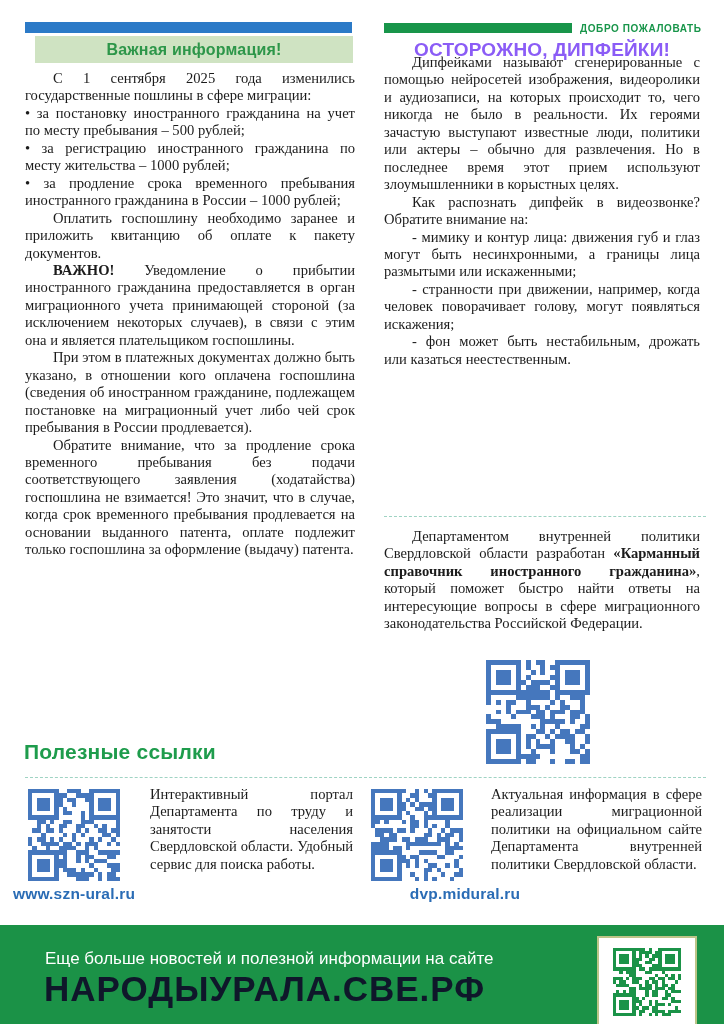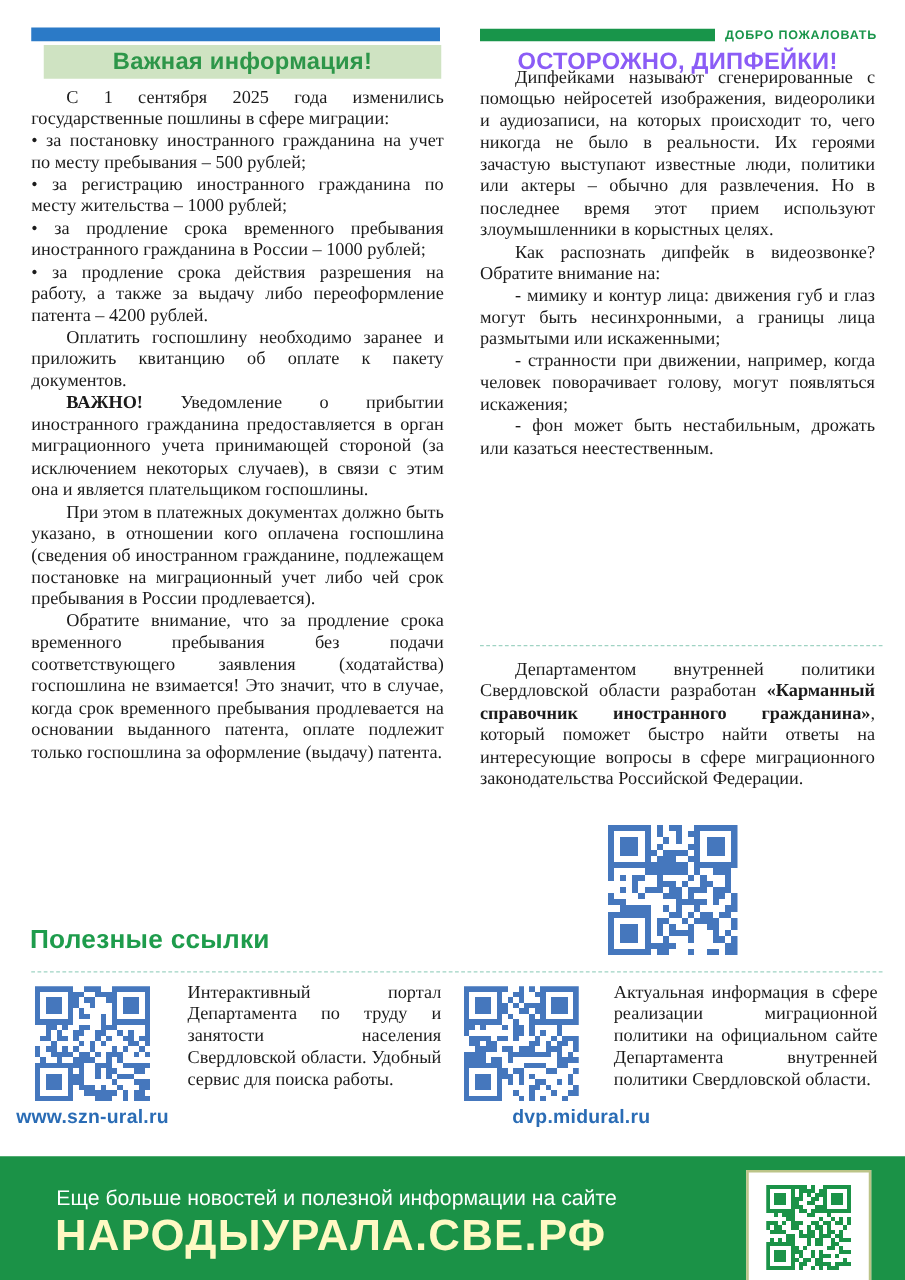--- a/index.html
+++ b/index.html
@@ -7,21 +7,21 @@
         font-family:"Liberation Serif", serif;color:#1b1b1b;padding-left:36px;}
   
   .bar-blue{position:absolute;left:25px;top:22px;width:327px;height:11px;background:#2b7ac7;}
   .green-bar-row{position:absolute;left:384px;top:22px;width:316px;height:12px;
                  display:flex;align-items:center;gap:8px;}
   .bar-green{flex:0 0 188px;height:10px;background:#18954a;}
   .welcome-label{font-family:"Liberation Sans",sans-serif;font-weight:700;font-size:10px;
                  color:#18954a;letter-spacing:.6px;white-space:nowrap;}
   .important-box{position:absolute;left:35px;top:36px;width:318px;height:27px;background:#cfe3c2;
                  display:flex;align-items:center;justify-content:center;}
-  .important-box span{font-family:"Liberation Sans",sans-serif;font-weight:800;font-size:19px;
+  .important-box span{font-family:"Liberation Sans",sans-serif;font-weight:800;font-size:16px;
                  color:#2d9649;letter-spacing:.2px;}
   .red-title{position:absolute;left:384px;top:39px;width:316px;text-align:center;
              font-family:"Liberation Sans",sans-serif;font-weight:800;font-size:19px;
              color:#8b5cf6;letter-spacing:.2px;}
   
   .left-body{position:absolute;left:25px;top:70px;width:330px;}
   .right-body{position:absolute;left:384px;top:54px;width:316px;}
   .handbook{position:absolute;left:384px;top:528px;width:316px;}
   p.bp{margin:0;font-size:14.6px;line-height:17.45px;text-align:justify;}
   p.indent{text-indent:28px;}
@@ -40,21 +40,21 @@
               font-size:15.5px;color:#2a6cb5;text-align:center;letter-spacing:.2px;}
   .cap1{left:6px;top:885px;width:136px;}
   .cap2{left:354px;top:885px;width:126px;margin-left:48px;}
   .link-text1{position:absolute;left:150px;top:786px;width:203px;}
   .link-text2{position:absolute;left:491px;top:786px;width:211px;}
   
   .footer{position:absolute;left:0;top:925px;width:724px;height:110px;background:#1b9247;}
   .footer-line1{position:absolute;left:45px;top:24px;font-family:"Liberation Sans",sans-serif;
                 font-size:17px;color:#ffffff;}
   .footer-site{position:absolute;left:44px;top:44px;font-family:"Liberation Sans",sans-serif;
-               font-weight:800;font-size:35px;color:#fef9c3;letter-spacing:1px;}
+               font-weight:800;font-size:35px;color:#0f172a;letter-spacing:1px;}
   .footer-qr-card{position:absolute;left:597px;top:11px;width:100px;height:91px;background:#ffffff;
                   border:2px solid #bcc488;box-sizing:border-box;
                   display:flex;align-items:center;justify-content:center;}
   .footer-qr-card .qr{width:68px;height:68px;}
 </style>
 </head>
 <body>
 
 <div class="page">
 
@@ -66,21 +66,20 @@
 
   <div class="important-box">
     <span>Важная информация!</span>
   </div>
 
   <div class="left-body">
     <p class="bp indent">С 1 сентября 2025 года изменились государственные пошлины в сфере миграции:</p>
     <p class="bp">• за постановку иностранного гражданина на учет по месту пребывания – 500 рублей;</p>
     <p class="bp">• за регистрацию иностранного гражданина по месту жительства – 1000 рублей;</p>
     <p class="bp">• за продление срока временного пребывания иностранного гражданина в России – 1000 рублей;</p>
-    <p class="bp">• за продление срока действия разрешения на работу, а также за выдачу либо переоформление патента – 4200 рублей.</p>
     <p class="bp indent">Оплатить госпошлину необходимо заранее и приложить квитанцию об оплате к пакету документов.</p>
     <p class="bp indent"><b>ВАЖНО!</b><span> Уведомление о прибытии иностранного гражданина предоставляется в орган миграционного учета принимающей стороной (за исключением некоторых случаев), в связи с этим она и является плательщиком госпошлины.</span></p>
     <p class="bp indent">При этом в платежных документах должно быть указано, в отношении кого оплачена госпошлина (сведения об иностранном гражданине, подлежащем постановке на миграционный учет либо чей срок пребывания в России продлевается).</p>
     <p class="bp indent">Обратите внимание, что за продление срока временного пребывания без подачи соответствующего заявления (ходатайства) госпошлина не взимается! Это значит, что в случае, когда срок временного пребывания продлевается на основании выданного патента, оплате подлежит только госпошлина за оформление (выдачу) патента.</p>
   </div>
 
   <div class="red-title">ОСТОРОЖНО, ДИПФЕЙКИ!</div>
 
   <div class="right-body">
     <p class="bp indent">Дипфейками называют сгенерированные с помощью нейросетей изображения, видеоролики и аудиозаписи, на которых происходит то, чего никогда не было в реальности. Их героями зачастую выступают известные люди, политики или актеры – обычно для развлечения. Но в последнее время этот прием используют злоумышленники в корыстных целях.</p>

